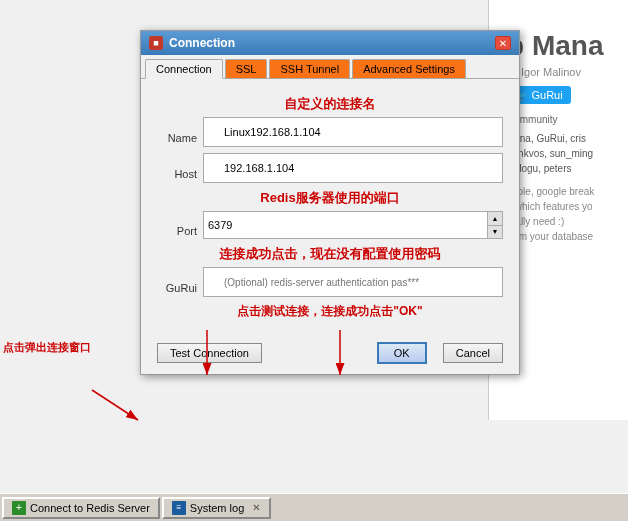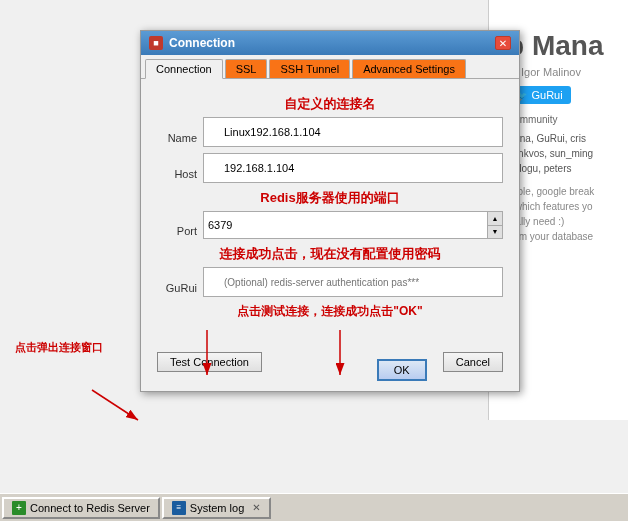--- a/index.html
+++ b/index.html
@@ -258,21 +258,20 @@
     }
 
     .btn-test {
       background: linear-gradient(to bottom, #f5f5f5, #e0e0e0);
       border: 1px solid #888;
     }
 
     .btn-ok {
       background: linear-gradient(to bottom, #dde8f5, #b8ccf0);
       border: 2px solid #3a7ab8;
-      margin-top: 17px;
     }
 
     .btn-cancel {
       background: linear-gradient(to bottom, #f5f5f5, #e0e0e0);
       border: 1px solid #888;
     }
 
     
     .annotation {
       position: absolute;
@@ -443,21 +442,21 @@
   <div class="dialog-footer">
     <button class="btn btn-test">Test Connection</button>
     <div style="flex:1;"></div>
     <button class="btn btn-ok">OK</button>
     <button class="btn btn-cancel">Cancel</button>
   </div>
 </div>
 
 <div class="highlight-box" style="left:2px; bottom:2px; width:165px; height:26px;"></div>
 
-<div class="annotation" style="left:15px; top:340px; max-width:110px; line-height:1.4;">
+<div class="annotation" style="left:3px; top:340px; max-width:110px; line-height:1.4;">
   <span>点击弹出连接窗口</span>
 </div>
 
 <svg class="arrows-svg">
 
   <defs>
     <marker id="arrowhead" markerWidth="8" markerHeight="6" refX="8" refY="3" orient="auto">
       <polygon points="0 0, 8 3, 0 6" fill="#cc0000"></polygon>
     </marker>
   </defs>

